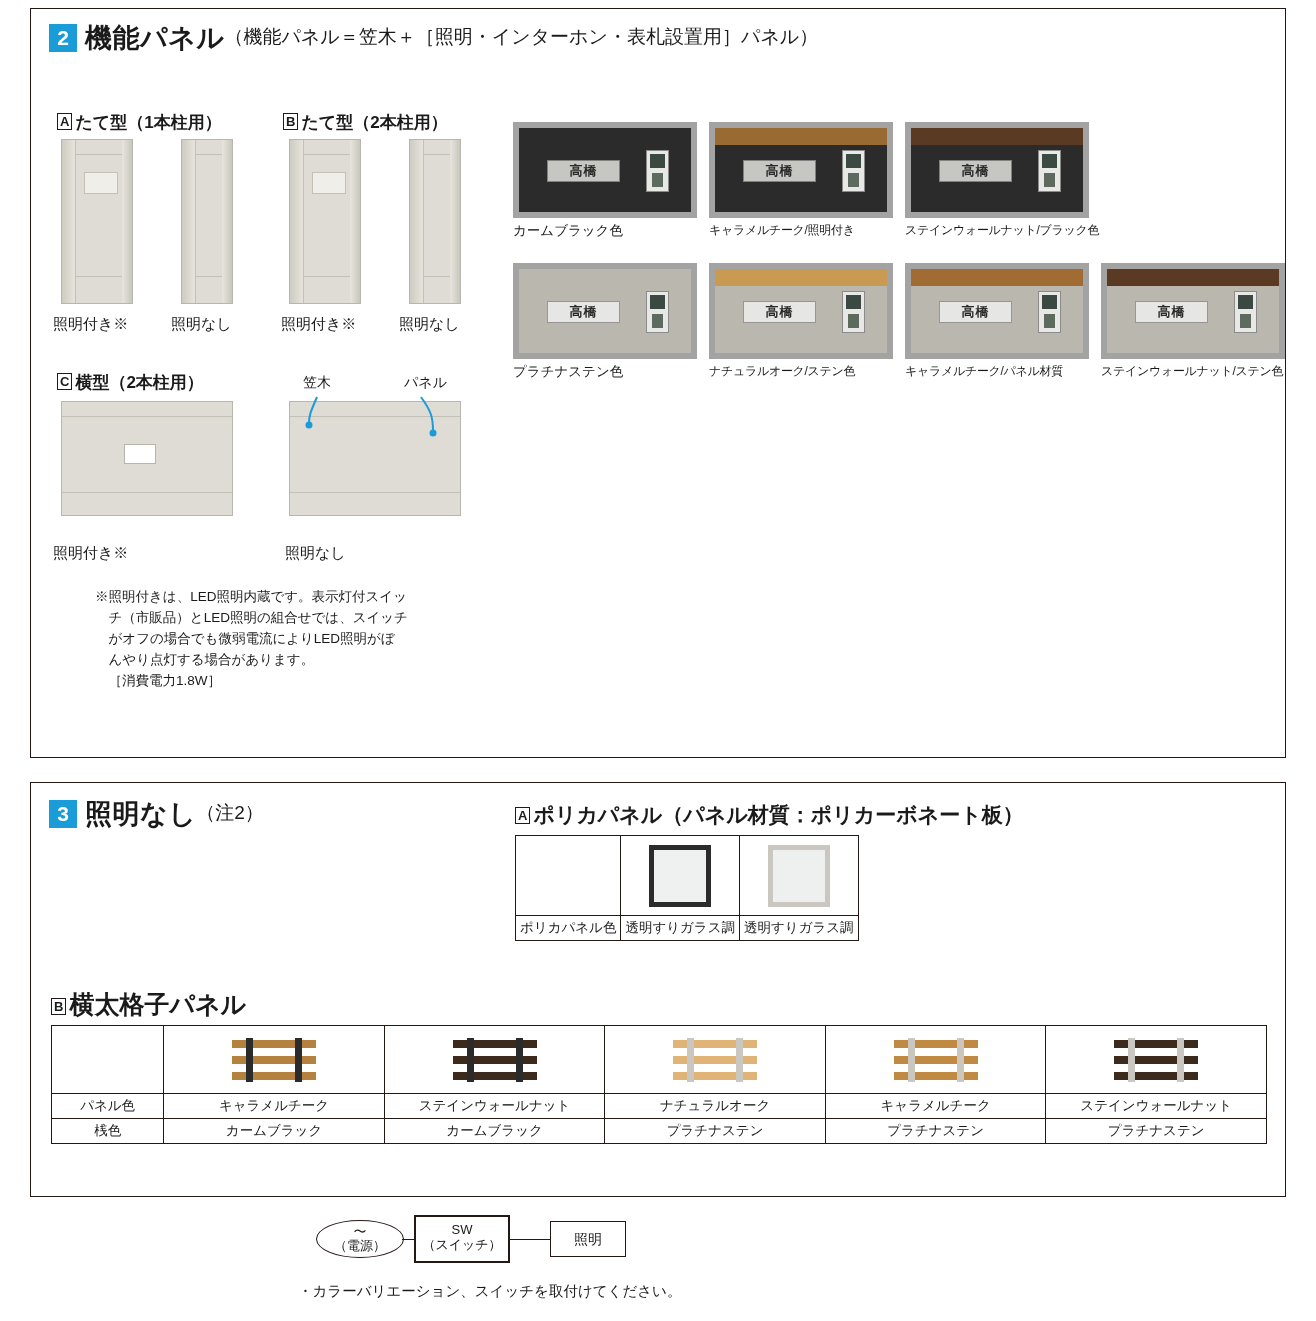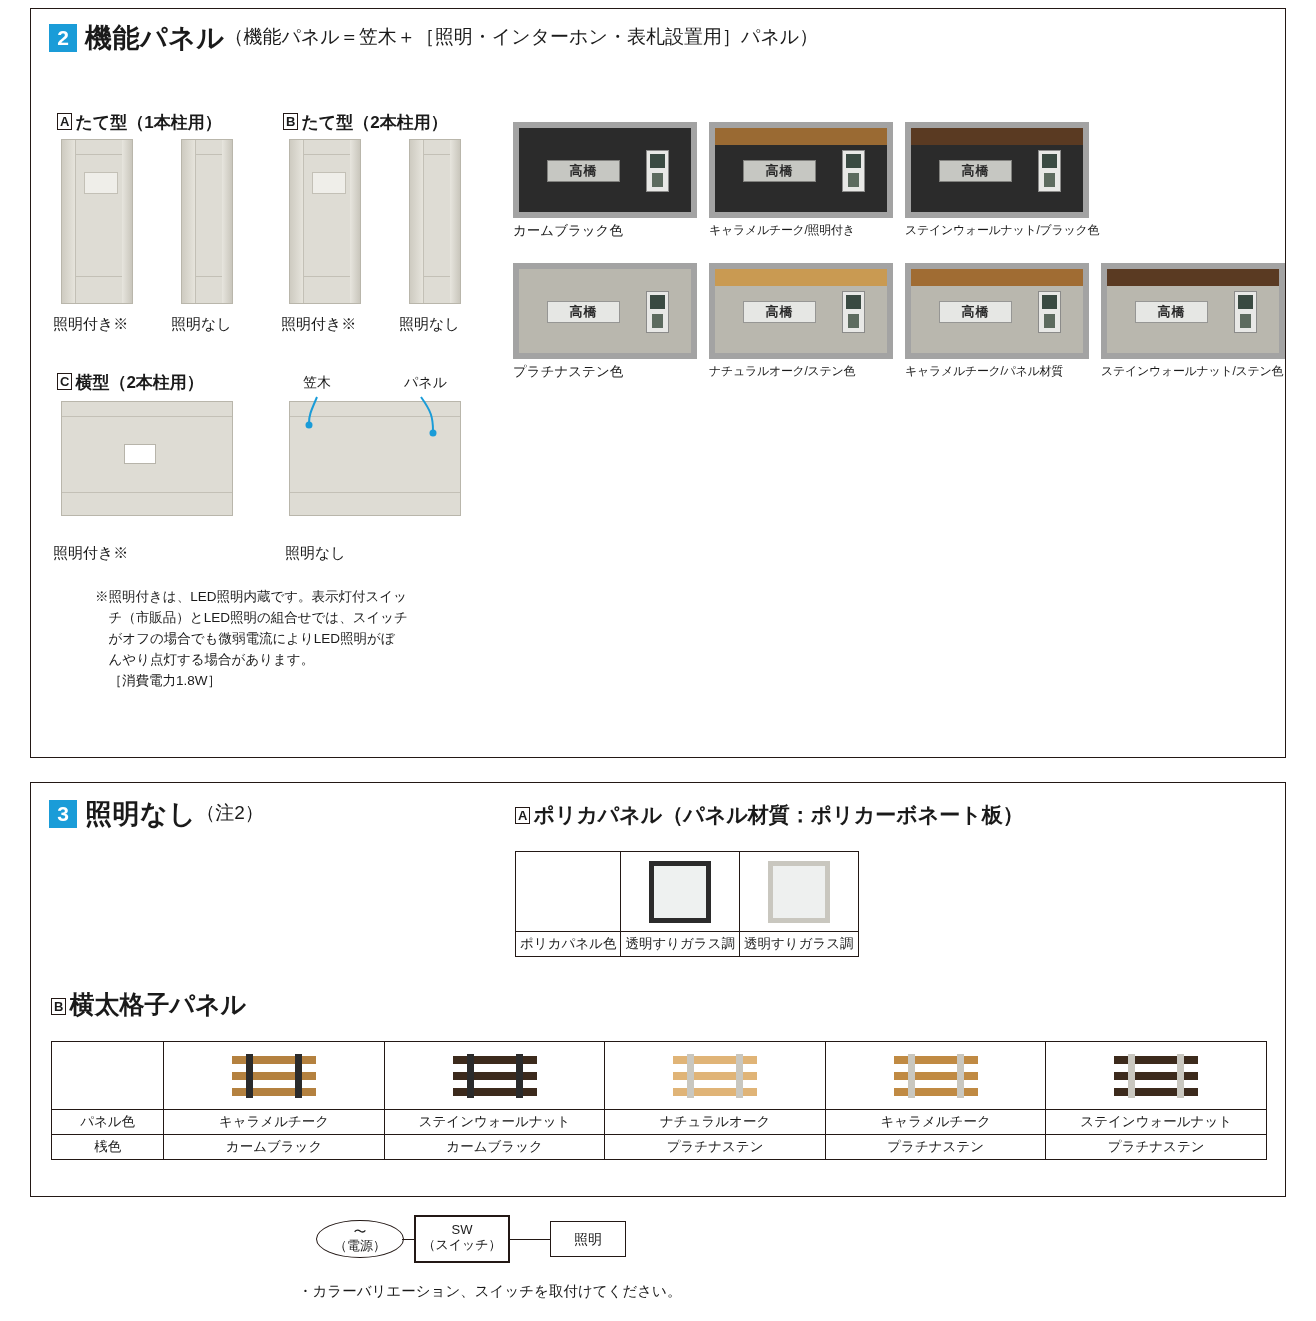--- a/index.html
+++ b/index.html
@@ -162,21 +162,20 @@
     font-size: 13.5px;
     line-height: 1.55;
     white-space: pre-line;
   }
 
   
   table.grid {
     border-collapse: collapse;
     font-size: 13.5px;
     background: #fff;
-    margin-top: 16px;
   }
   table.grid td {
     border: 1px solid #231815;
     text-align: center;
     padding: 3px 4px;
     white-space: nowrap;
   }
   .diag {
     position: relative;
     overflow: hidden;

